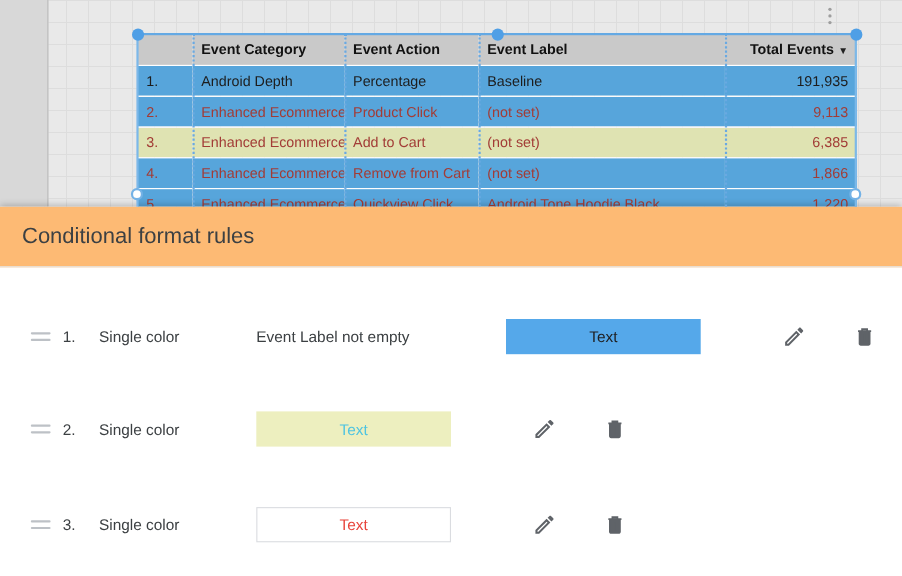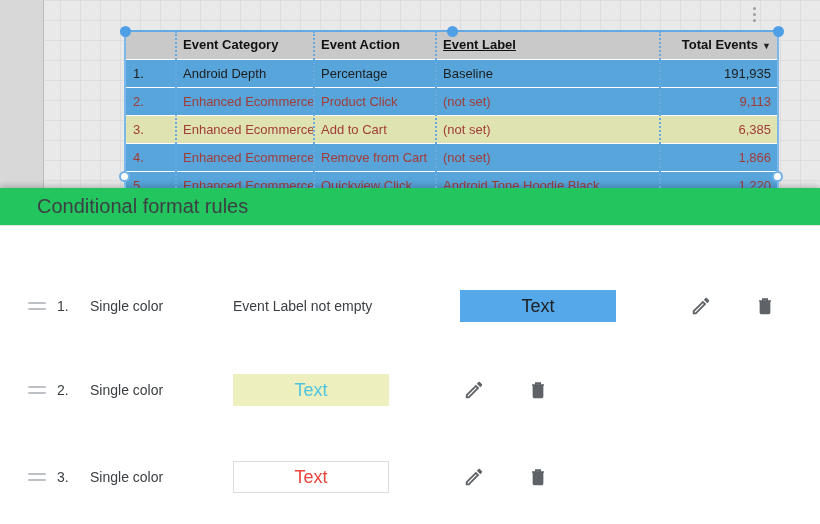--- a/index.html
+++ b/index.html
@@ -24,21 +24,21 @@
   .menu-dots i { width:3px; height:3px; border-radius:50%; background:#9e9e9e; margin:0 auto; }
 
   
   .table-wrap { position:absolute; left:125px; top:31px; width:654px; }
   .tbl { width:654px; border-collapse:collapse; table-layout:fixed; font-size:13px; }
   .tbl th, .tbl td { height:28px; padding:0 8px; overflow:hidden; white-space:nowrap; border-bottom:1px solid #fff; }
   .tbl th { background:#c9c9c9; font-weight:bold; color:#111; text-align:left; }
   .col-num   { width:50px; }
   .col-cat   { width:138px; }
   .col-act   { width:122px; }
-  .col-lab   { width:224px;text-decoration:underline; }
+  .col-lab   { width:224px; }
   .col-tot   { width:120px; }
   .num-cell  { padding-left:13px; }
   .tot-cell, th.col-tot { text-align:right; }
   .row-blue  { background:#57a5db; }
   .row-yellow{ background:#dfe3b2; }
   .txt-dark  { color:#1d1d1d; }
   .txt-red   { color:#a23c36; }
   .sort-arrow { font-size:9px; color:#222; margin-left:4px; }
 
   
@@ -48,35 +48,35 @@
   .dotline   { position:absolute; top:31px; height:157px; width:0; border-left:2px dotted #69a9e2; z-index:3; }
   .handle { position:absolute; width:11px; height:11px; border-radius:50%; background:#4f9fe6; z-index:5; }
   .handle.hollow { background:#fff; border:2px solid #74b2e6; }
 
   
   .panel {
     position:absolute; left:0; top:188px; width:820px; height:336px;
     background:#fff; box-shadow:0 -2px 6px rgba(0,0,0,.22);
   }
   .panel-header {
-    height:38px; background:#22c55e; border-bottom:1px solid #e4e6e8;
-    display:flex; align-items:center; padding-left:37px;
+    height:55px; background:#fdba74; border-bottom:1px solid #e4e6e8;
+    display:flex; align-items:center; padding-left:20px;
   }
   .panel-title { font-size:20px; color:#3c4043; }
 
   .rule-row { position:absolute; left:0; width:820px; height:36px; display:flex; align-items:center; font-size:14px; color:#3c4043; }
   .rule-1 { top:100px; }
   .rule-2 { top:184px; }
   .rule-3 { top:271px; }
   .drag { margin-left:28px; width:18px; display:flex; flex-direction:column; gap:4px; cursor:grab; }
   .drag i { height:2px; background:#bdc1c6; border-radius:1px; }
   .r-num  { width:44px; padding-left:11px; }
   .r-type { width:143px; }
   .r-cond { width:227px; line-height:18px; padding-right:12px; }
-  .swatch { width:156px; height:32px; display:flex; align-items:center; justify-content:center; font-size:18px; cursor:pointer; }
+  .swatch { width:177px; height:32px; display:flex; align-items:center; justify-content:center; font-size:14px; cursor:pointer; }
   .swatch-1 { background:#55a8ea; color:#202124; }
   .swatch-2 { background:#edefbf; color:#4fc4e1; }
   .swatch-3 { background:#ffffff; color:#e8453c; border:1px solid #dadce0; }
   .icon-btn { width:24px; height:24px; cursor:pointer; display:flex; align-items:center; justify-content:center; }
   .icon-btn.edit { margin-left:73px; }
   .icon-btn.del  { margin-left:40px; }
   .icon-btn svg { width:22px; height:22px; fill:#5f6368; stroke:#5f6368; }
 </style>
 </head>
 <body>

